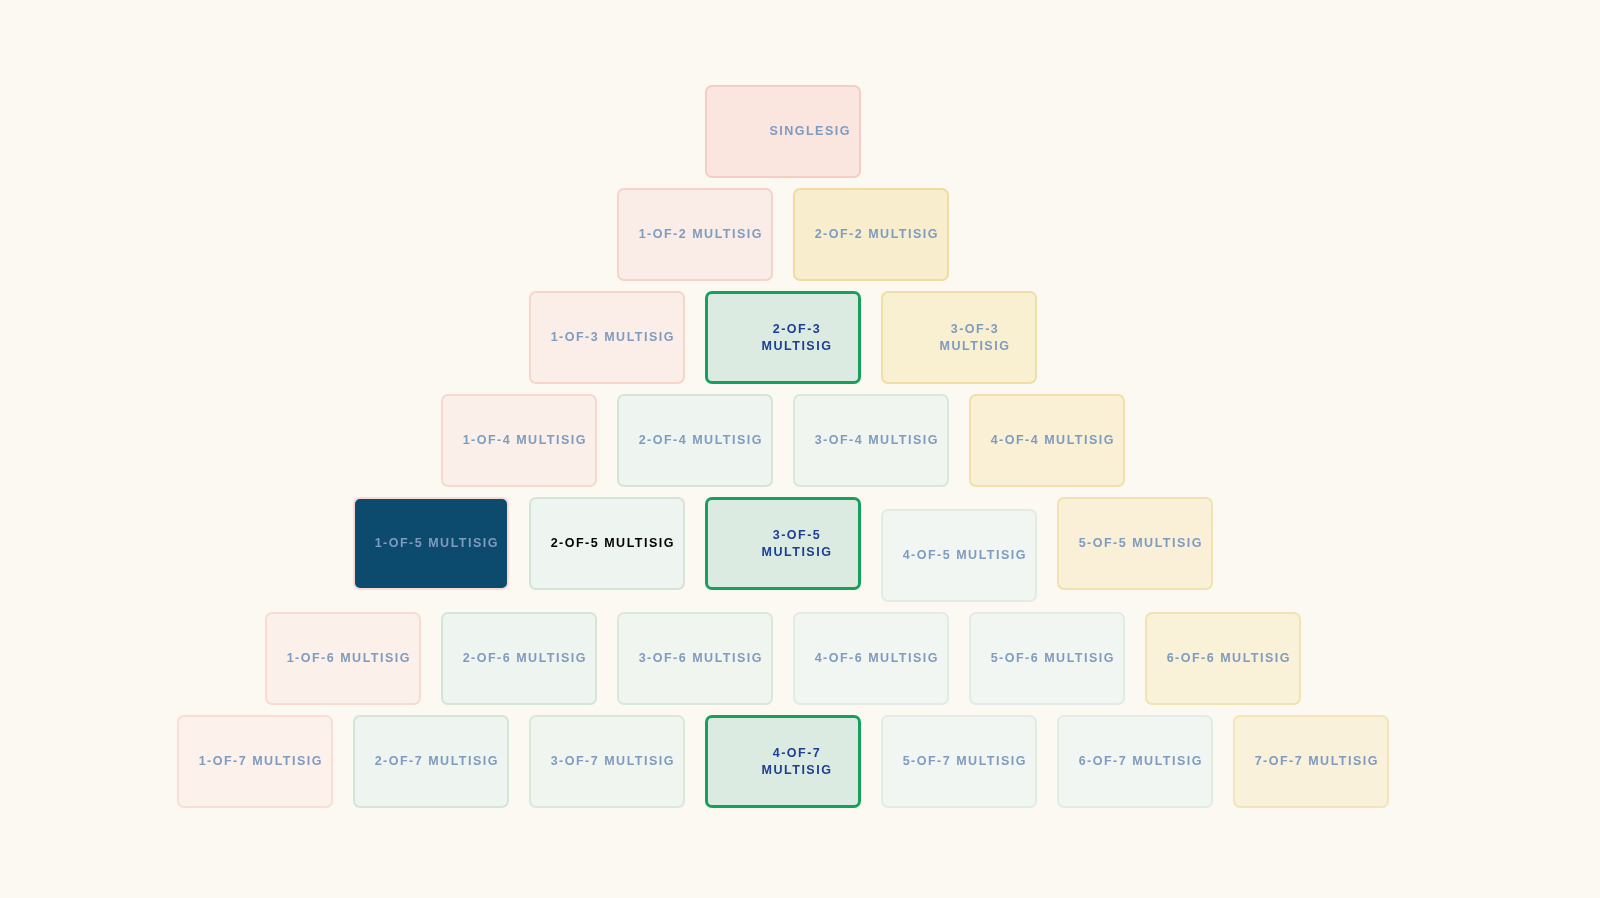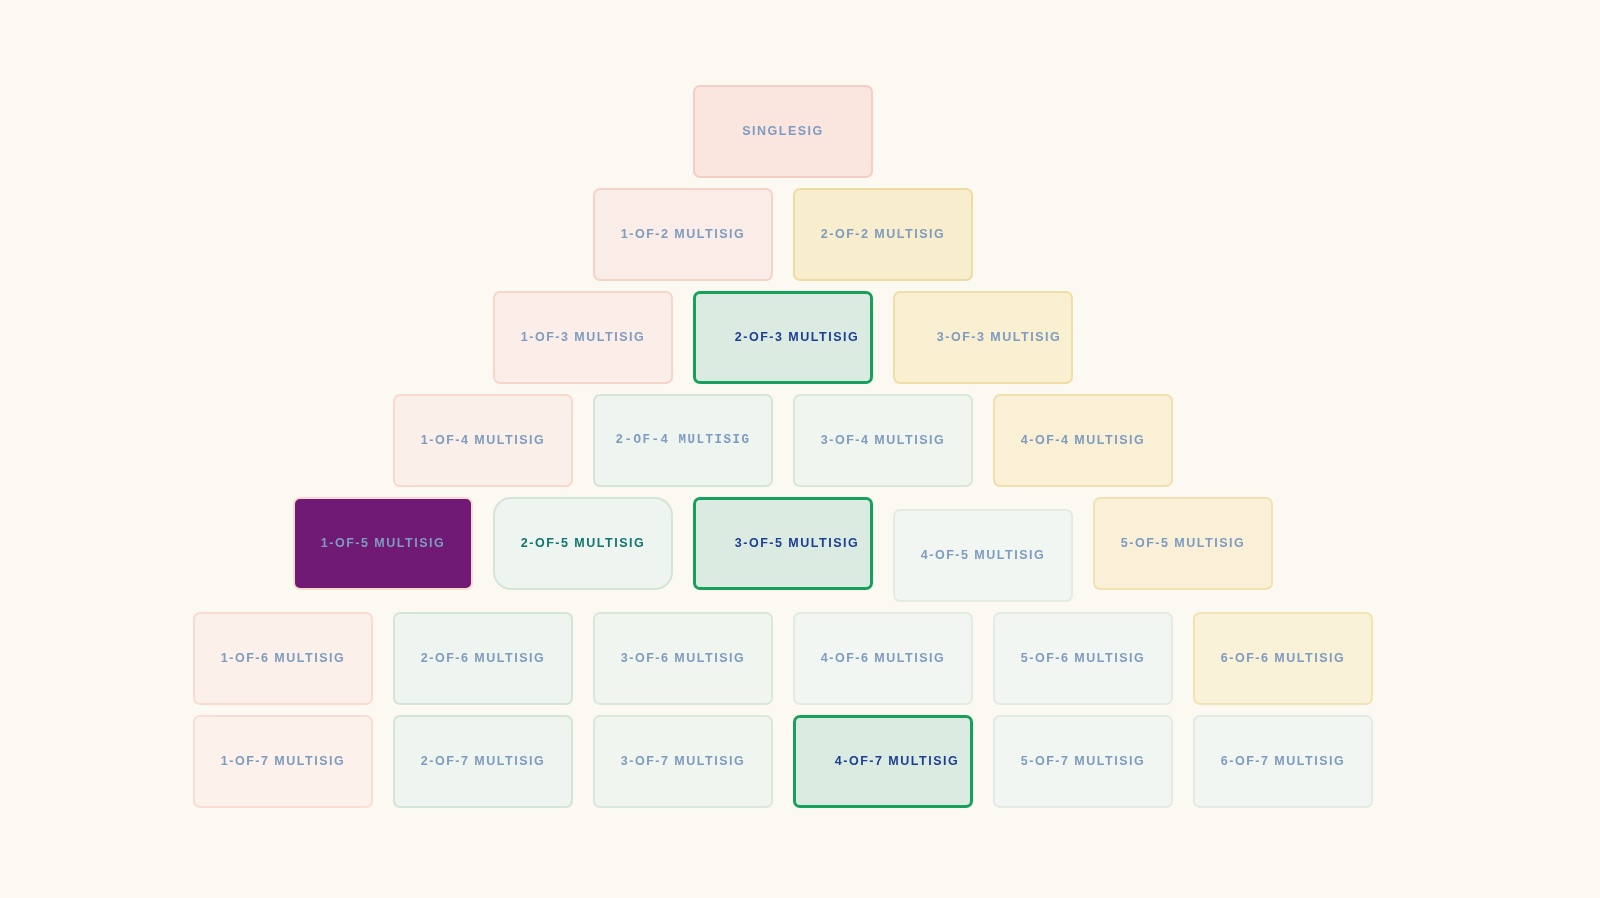--- a/index.html
+++ b/index.html
@@ -28,27 +28,27 @@
     gap: 10px;
   }
   .row {
     display: flex;
     flex-direction: row;
     justify-content: center;
     gap: 20px;
   }
   .box {
     box-sizing: border-box;
-    width: 180px;
+    width: 156px;
     height: 93px;
     border: 2px solid transparent;
     border-radius: 7px;
     display: flex;
     align-items: center;
-    justify-content: center;
+    justify-content: flex-end;
     text-align: center;
     font-size: 12.5px;
     font-weight: 600;
     letter-spacing: 0.12em;
     text-transform: uppercase;
     cursor: default;
   }
   .box.highlighted {
     border-width: 3px;
     font-weight: 700;
@@ -85,35 +85,35 @@
           <span>2-OF-3 MULTISIG</span>
         </div>
         <div class="box" style="background: rgb(249, 239, 209); border-color: rgb(240, 222, 168); color: rgb(126, 155, 192); padding-left: 32px;">
           <span>3-OF-3 MULTISIG</span>
         </div>
       </div>
       <div class="row">
         <div class="box" style="background: rgb(251, 239, 233); border-color: rgb(247, 217, 206); color: rgb(126, 155, 192);">
           <span>1-OF-4 MULTISIG</span>
         </div>
-        <div class="box" style="background: rgb(238, 244, 239); border-color: rgb(212, 229, 216); color: rgb(126, 155, 192); font-family: Liberation Mono, monospace;">
+        <div class="box" style="background: rgb(238, 244, 239); border-color: rgb(212, 229, 216); color: rgb(126, 155, 192);">
           <span>2-OF-4 MULTISIG</span>
         </div>
         <div class="box" style="background: rgb(240, 245, 240); border-color: rgb(218, 232, 220); color: rgb(126, 155, 192);">
           <span>3-OF-4 MULTISIG</span>
         </div>
         <div class="box" style="background: rgb(249, 240, 213); border-color: rgb(241, 224, 173); color: rgb(126, 155, 192);">
           <span>4-OF-4 MULTISIG</span>
         </div>
       </div>
       <div class="row">
-        <div class="box" style="background: #701a75; border-color: rgb(247, 219, 209); color: rgb(126, 155, 192);">
+        <div class="box" style="background: #0c4a6e; border-color: rgb(247, 219, 209); color: rgb(126, 155, 192);">
           <span>1-OF-5 MULTISIG</span>
         </div>
-        <div class="box" style="background: rgb(238, 244, 239); border-color: rgb(212, 229, 216); color: #0f766e; border-radius: 18px;">
+        <div class="box" style="background: rgb(238, 244, 239); border-color: rgb(212, 229, 216); color: #000000;">
           <span>2-OF-5 MULTISIG</span>
         </div>
         <div class="box highlighted" style="background: rgb(220, 235, 225); border-color: rgb(23, 160, 92); color: rgb(28, 62, 148);">
           <span>3-OF-5 MULTISIG</span>
         </div>
         <div class="box" style="background: rgb(242, 246, 242); border-color: rgb(226, 236, 228); color: rgb(126, 155, 192); margin-top: 12px;">
           <span>4-OF-5 MULTISIG</span>
         </div>
         <div class="box" style="background: rgb(249, 240, 215); border-color: rgb(242, 226, 178); color: rgb(126, 155, 192);">
           <span>5-OF-5 MULTISIG</span>
@@ -151,15 +151,18 @@
         </div>
         <div class="box highlighted" style="background: rgb(220, 235, 225); border-color: rgb(23, 160, 92); color: rgb(28, 62, 148);">
           <span>4-OF-7 MULTISIG</span>
         </div>
         <div class="box" style="background: rgb(242, 246, 242); border-color: rgb(226, 236, 228); color: rgb(126, 155, 192);">
           <span>5-OF-7 MULTISIG</span>
         </div>
         <div class="box" style="background: rgb(242, 246, 242); border-color: rgb(226, 236, 228); color: rgb(126, 155, 192);">
           <span>6-OF-7 MULTISIG</span>
         </div>
+        <div class="box" style="background: rgb(250, 241, 219); border-color: rgb(243, 228, 185); color: rgb(126, 155, 192);">
+          <span>7-OF-7 MULTISIG</span>
+        </div>
       </div>
     </div>
 </div>
 
 </body></html>

